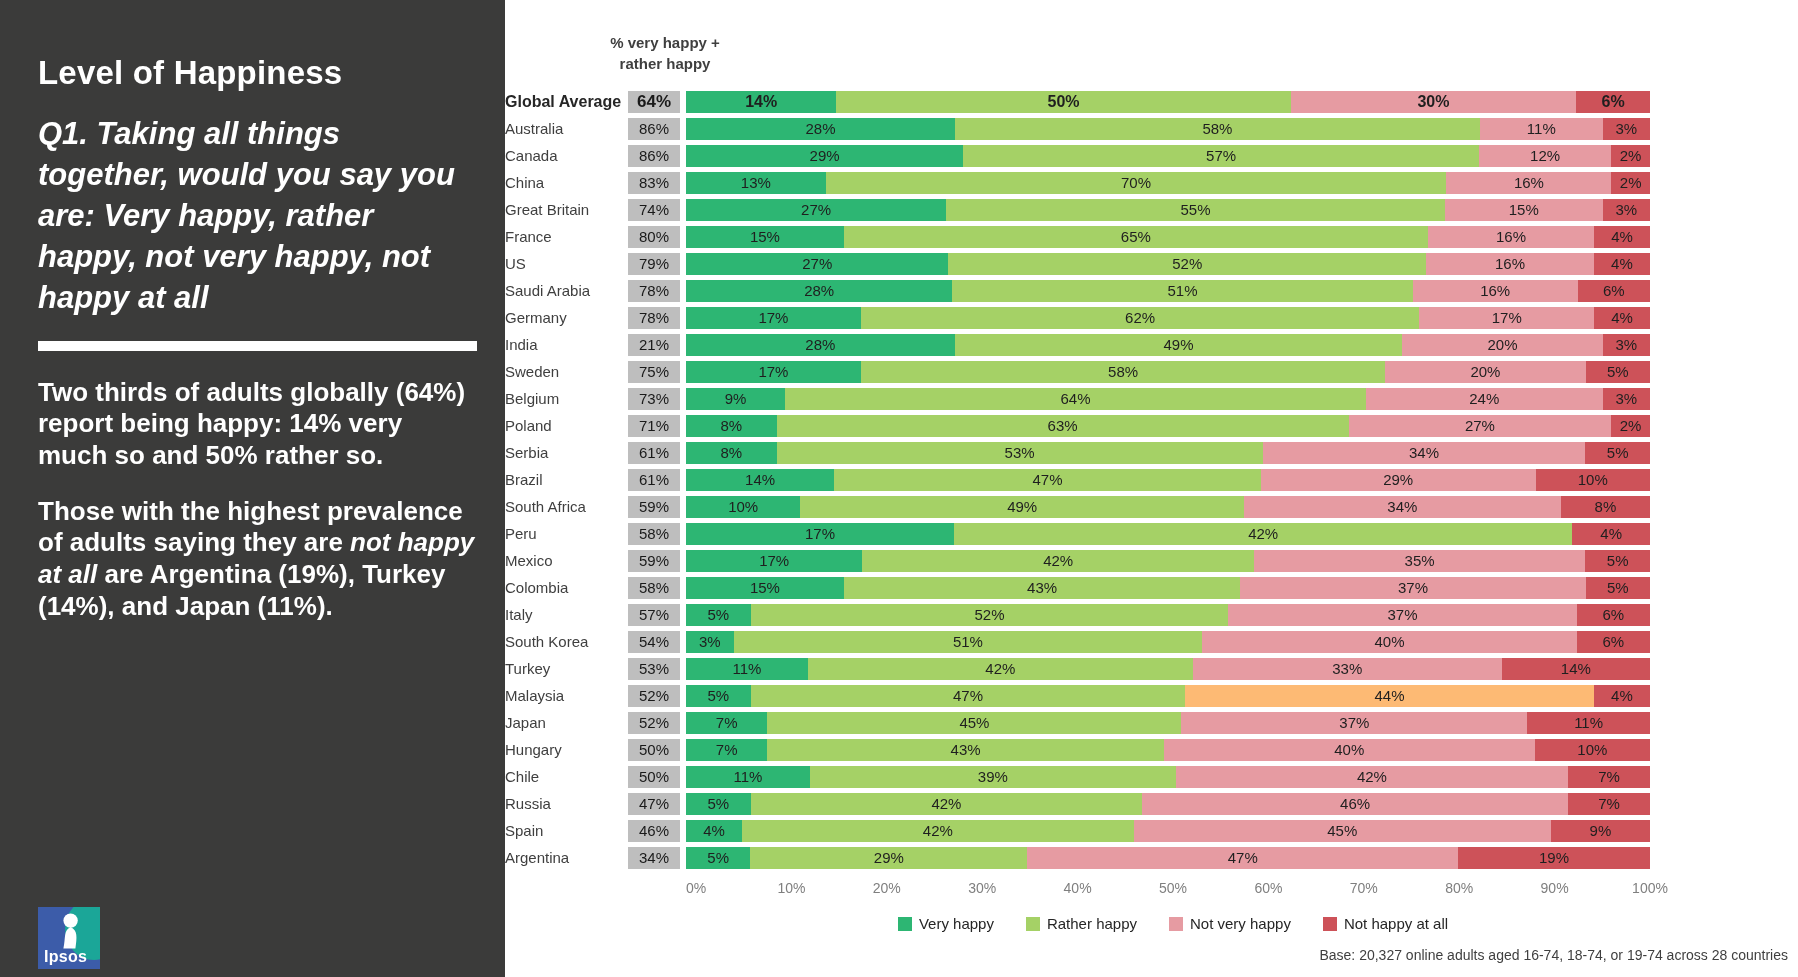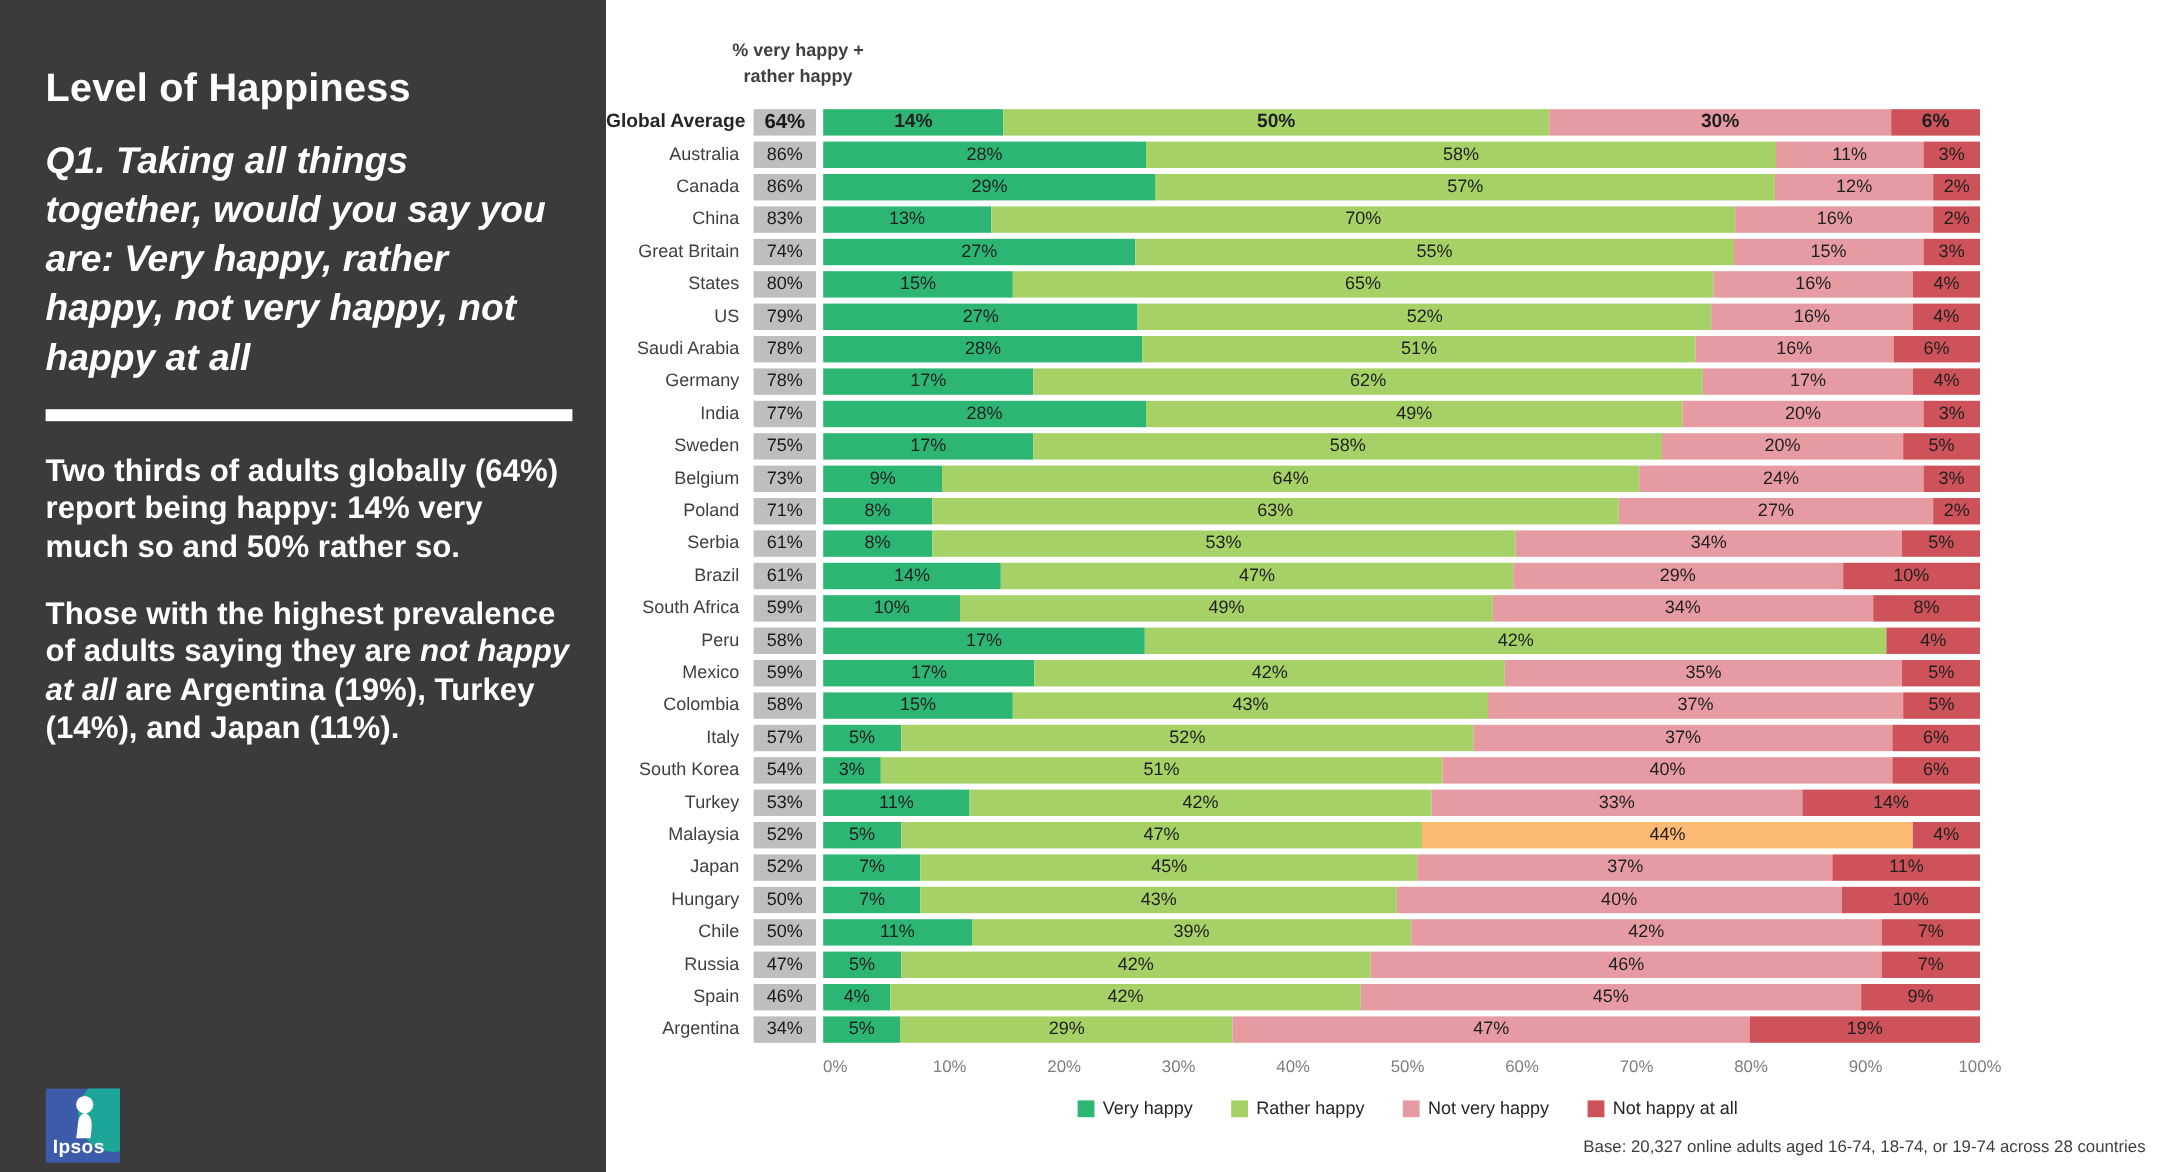--- a/index.html
+++ b/index.html
@@ -32,21 +32,21 @@
   .plot { position:absolute; top:88px; left:0; width:1145px; }
   .gridlines {
     position:absolute; left:191px; top:0; width:954px; height:783px; z-index:-1;
     background-image:linear-gradient(to right,#D9D9D9 1px, transparent 1px);
     background-size:10% 100%;
     border-right:1px solid #D9D9D9; border-top:1px solid #E3E3E3; border-bottom:1px solid #E3E3E3;
   }
   .rows { display:flex; flex-direction:column; height:783px; }
   .row { display:flex; align-items:center; height:27px; }
   .row-label {
-    width:123px; text-align:right; padding-right:12px; box-sizing:border-box;
+    width:123px; padding-right:26px; box-sizing:border-box;
     font-size:15px; color:#3f3f3f; white-space:nowrap;
   }
   .row-total {
     width:52px; height:22px; margin-right:6px; flex:none;
     display:flex; align-items:center; justify-content:center;
     font-size:15px; color:#1a1a1a;
   }
   .row-bars { flex:1; display:flex; height:22px; }
   .seg { display:flex; align-items:center; justify-content:center; min-width:0; }
   .seg span { font-size:15px; color:#1f1f1f; white-space:nowrap; }
@@ -177,21 +177,21 @@
               </div>
               <div class="seg" style="flex-grow: 15; background: rgb(230, 155, 162);">
                 <span>15%</span>
               </div>
               <div class="seg" style="flex-grow: 3; background: rgb(205, 82, 89);">
                 <span>3%</span>
               </div>
             </div>
           </div>
           <div class="row">
-            <div class="row-label">States</div>
+            <div class="row-label">France</div>
             <div class="row-total" style="background: rgb(190, 190, 190);">80%</div>
             <div class="row-bars">
               <div class="seg" style="flex-grow: 15; background: rgb(45, 182, 115);">
                 <span>15%</span>
               </div>
               <div class="seg" style="flex-grow: 65; background: rgb(165, 209, 102);">
                 <span>65%</span>
               </div>
               <div class="seg" style="flex-grow: 16; background: rgb(230, 155, 162);">
                 <span>16%</span>
@@ -250,21 +250,21 @@
               <div class="seg" style="flex-grow: 17; background: rgb(230, 155, 162);">
                 <span>17%</span>
               </div>
               <div class="seg" style="flex-grow: 4; background: rgb(205, 82, 89);">
                 <span>4%</span>
               </div>
             </div>
           </div>
           <div class="row">
             <div class="row-label">India</div>
-            <div class="row-total" style="background: rgb(190, 190, 190);">77%</div>
+            <div class="row-total" style="background: rgb(190, 190, 190);">21%</div>
             <div class="row-bars">
               <div class="seg" style="flex-grow: 28; background: rgb(45, 182, 115);">
                 <span>28%</span>
               </div>
               <div class="seg" style="flex-grow: 49; background: rgb(165, 209, 102);">
                 <span>49%</span>
               </div>
               <div class="seg" style="flex-grow: 20; background: rgb(230, 155, 162);">
                 <span>20%</span>
               </div>

